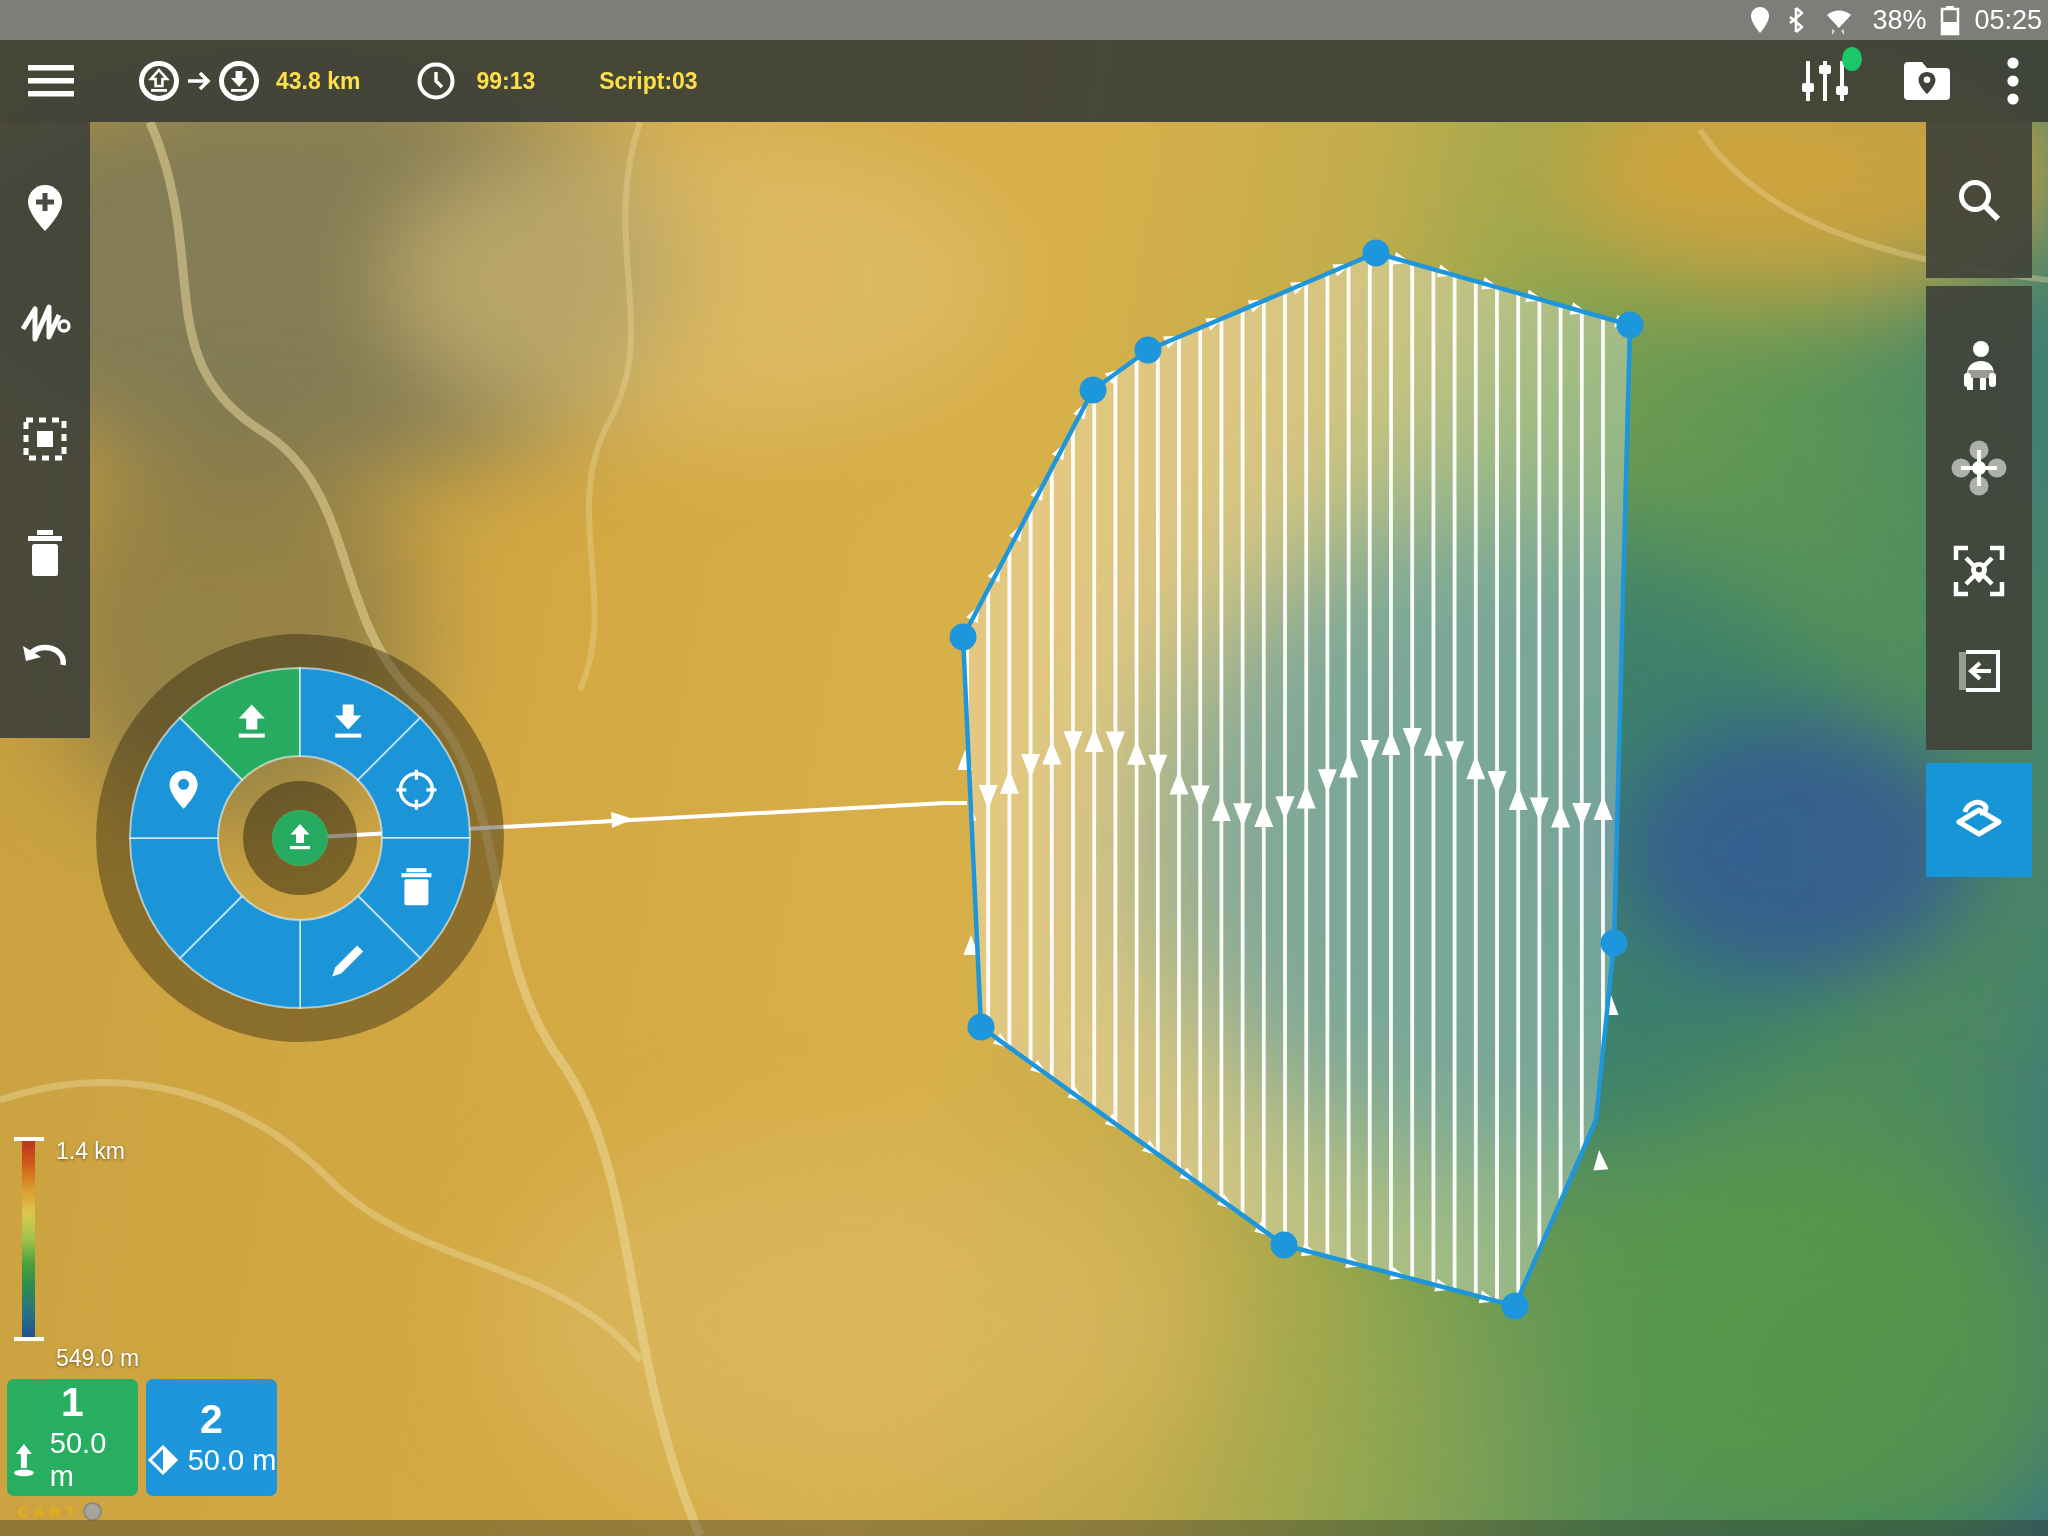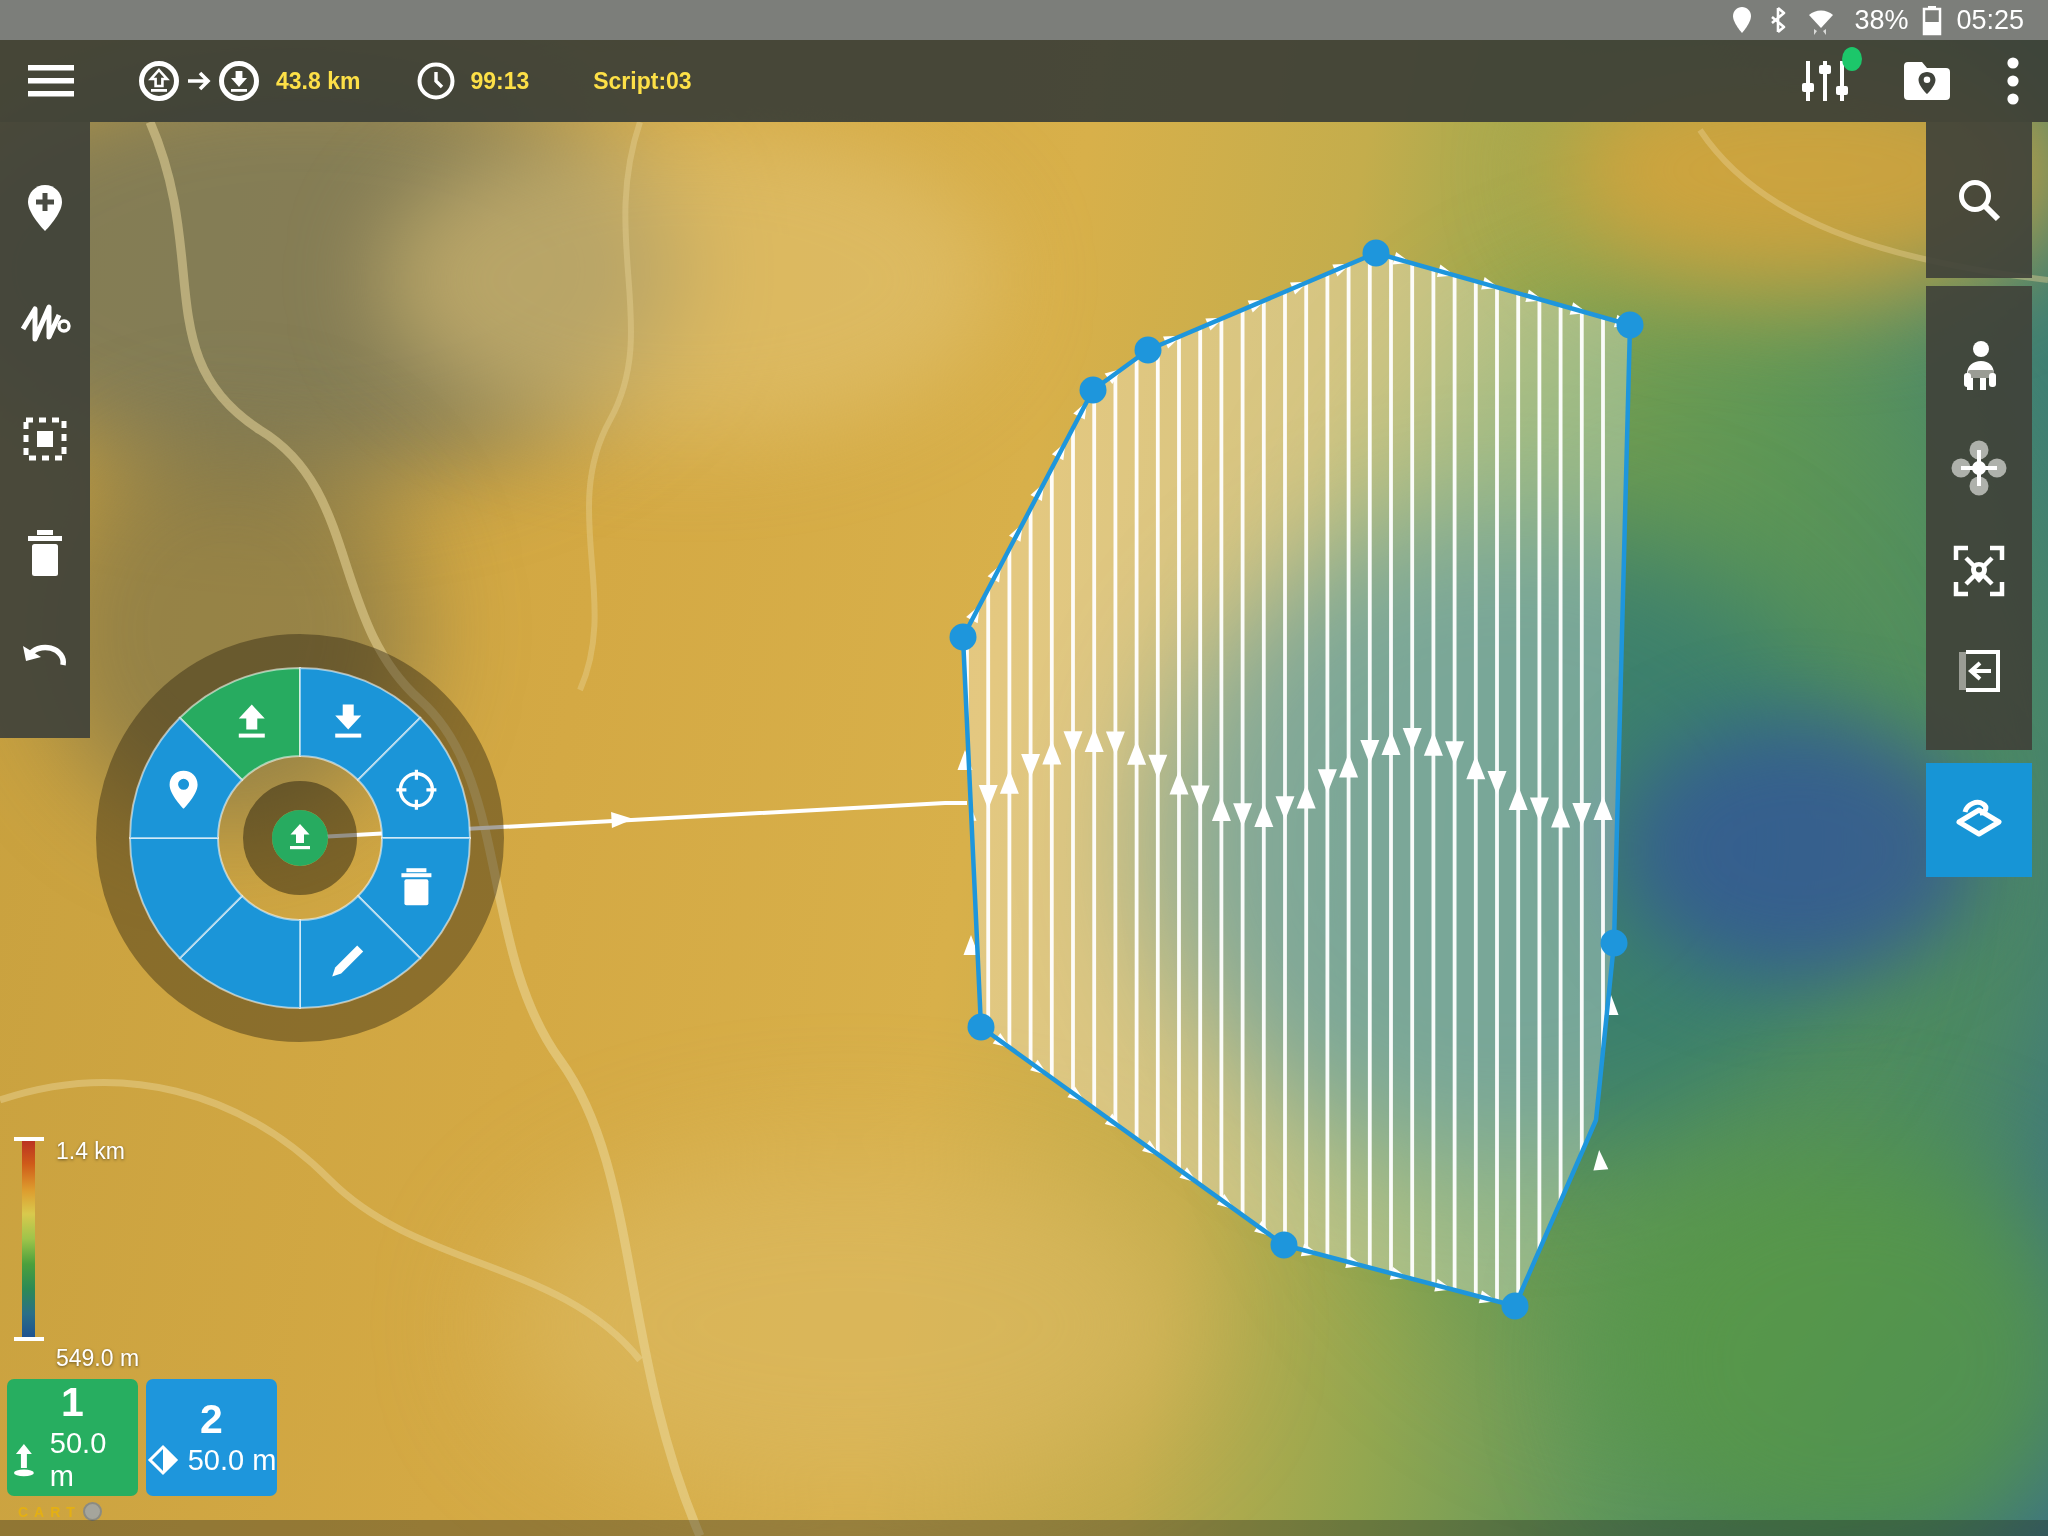--- a/index.html
+++ b/index.html
@@ -8,21 +8,21 @@
   .abs{position:absolute;}
 
   
   #map-base{left:0;top:0;width:2048px;height:1536px;
     background:linear-gradient(100deg,#c7a03e 0%,#d4a944 30%,#d8b04a 48%,#c4ad4c 60%,#93a750 70%,#63985c 80%,#3f7f74 91%,#3a6f8a 100%);}
   .blob{position:absolute;border-radius:50%;}
   #survey-svg{left:0;top:0;}
 
   
   #status-bar{left:0;top:0;width:2048px;height:40px;background:#7c7e7a;
-    display:flex;align-items:center;justify-content:flex-end;gap:14px;padding-right:24px;box-sizing:border-box;}
+    display:flex;align-items:center;justify-content:flex-end;gap:14px;padding-right:6px;box-sizing:border-box;}
   #status-bar .txt{font-size:27px;color:#fff;}
 
   
   #app-bar{left:0;top:40px;width:2048px;height:82px;background:rgba(60,63,55,0.93);
     display:flex;align-items:center;box-sizing:border-box;padding:0 28px;}
   #app-bar .txt{font-size:23px;color:#fde047;white-space:nowrap;font-weight:bold;}
   .bar-gap{width:34px;}
   .icon-btn{display:flex;align-items:center;justify-content:center;cursor:pointer;background:none;border:none;padding:0;}
 
   
@@ -282,21 +282,21 @@
         </svg>
       <svg width="42" height="42" viewBox="0 0 42 42">
         <circle cx="21" cy="21" r="17.5" fill="none" stroke="#fff" stroke-width="5"></circle>
         <path d="M21 27l-8-9h4.6v-7h6.8v7H29z" fill="#fff"></path>
         <rect x="13" y="29" width="16" height="2.8" fill="#fff"></rect>
         </svg>
     </div>
     <div style="width:16px"></div>
     <span class="txt">43.8 km</span>
     <div class="bar-gap" style="width:56px"></div>
-    <div class="icon-btn" style="gap:14px">
+    <div class="icon-btn" style="gap:20px">
       <svg width="40" height="40" viewBox="0 0 40 40">
         <circle cx="20" cy="20" r="16.5" fill="none" stroke="#fff" stroke-width="4"></circle>
         <path d="M20 11v9l6 6" stroke="#fff" stroke-width="3.4" fill="none"></path>
         </svg>
       <span class="txt">99:13</span>
     </div>
     <div class="bar-gap" style="width:64px"></div>
     <span class="txt">Script:03</span>
     <div style="flex:1"></div>
     <button class="icon-btn" style="position:relative;margin-right:52px;">

